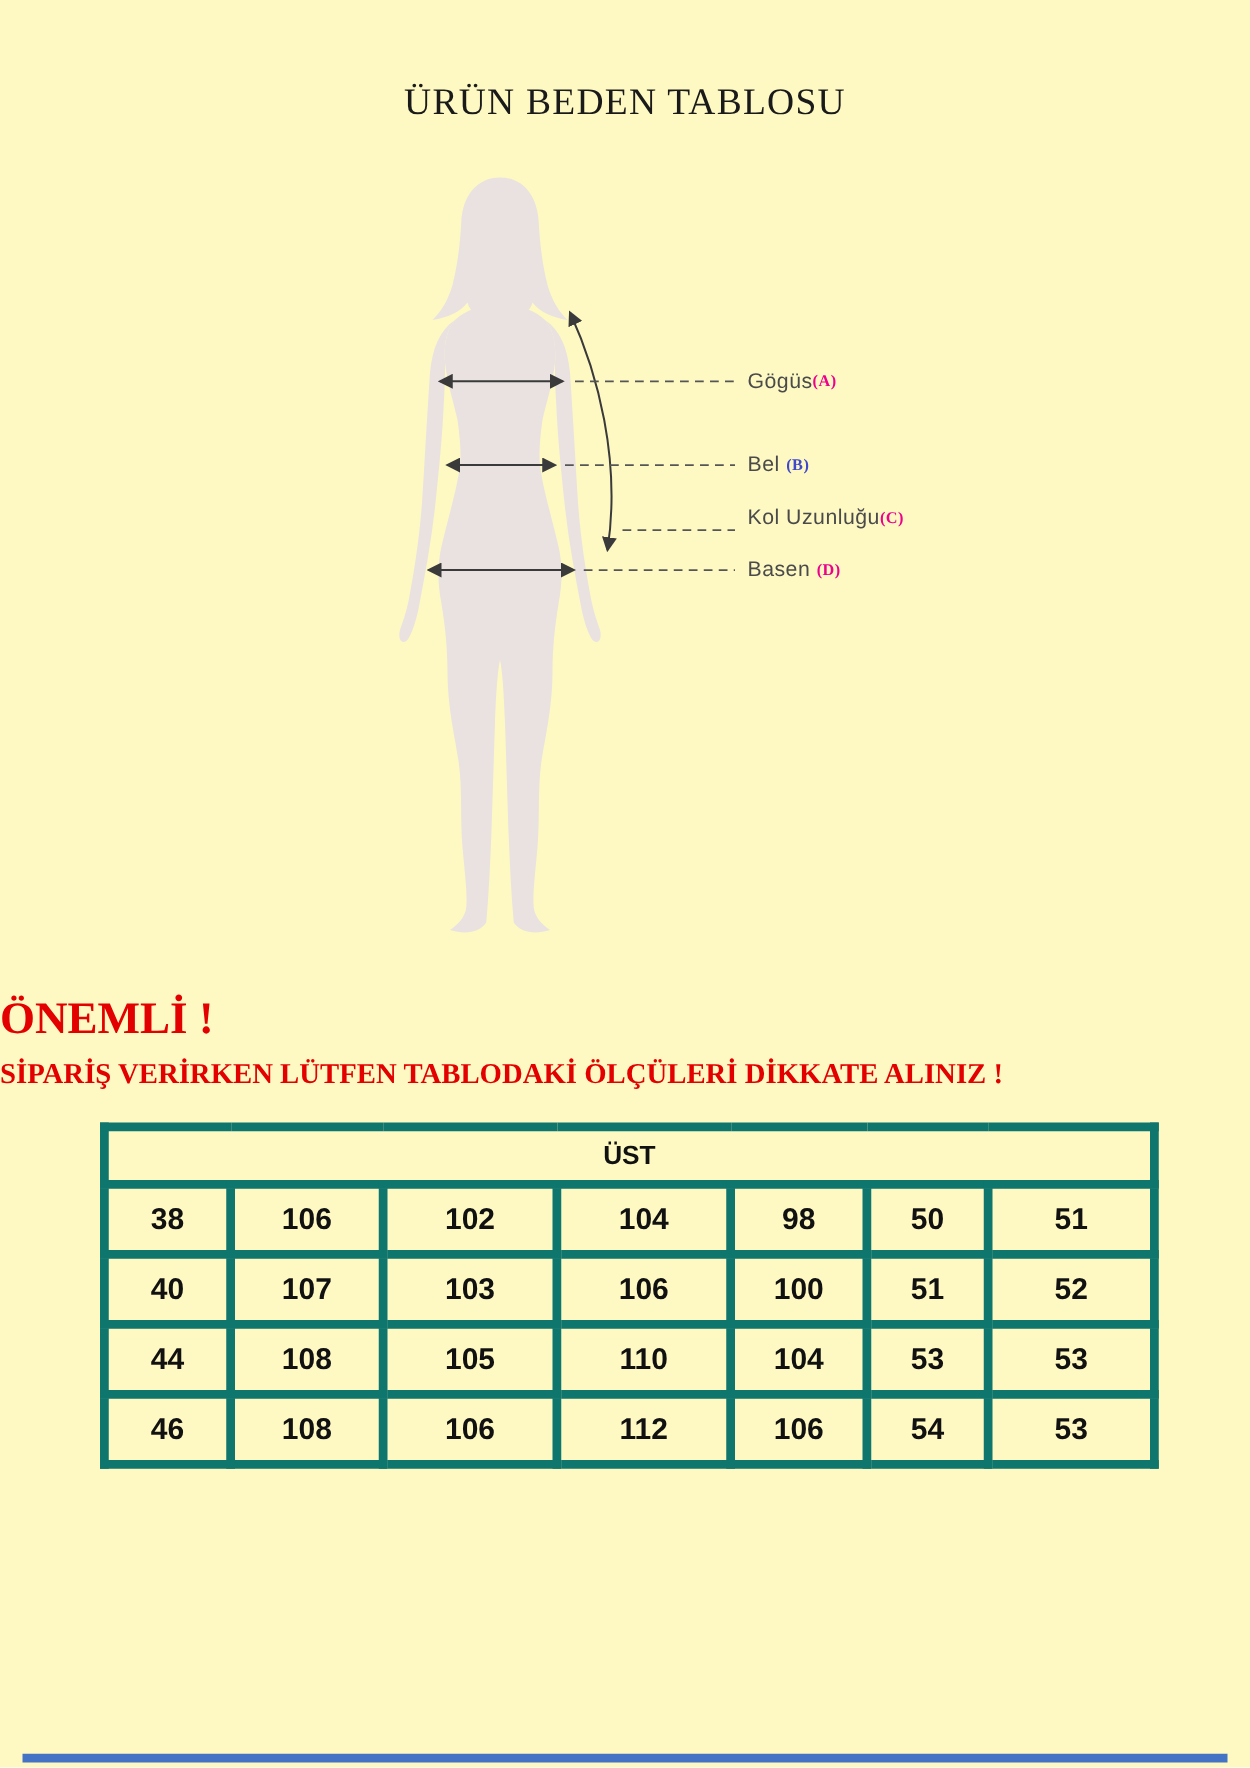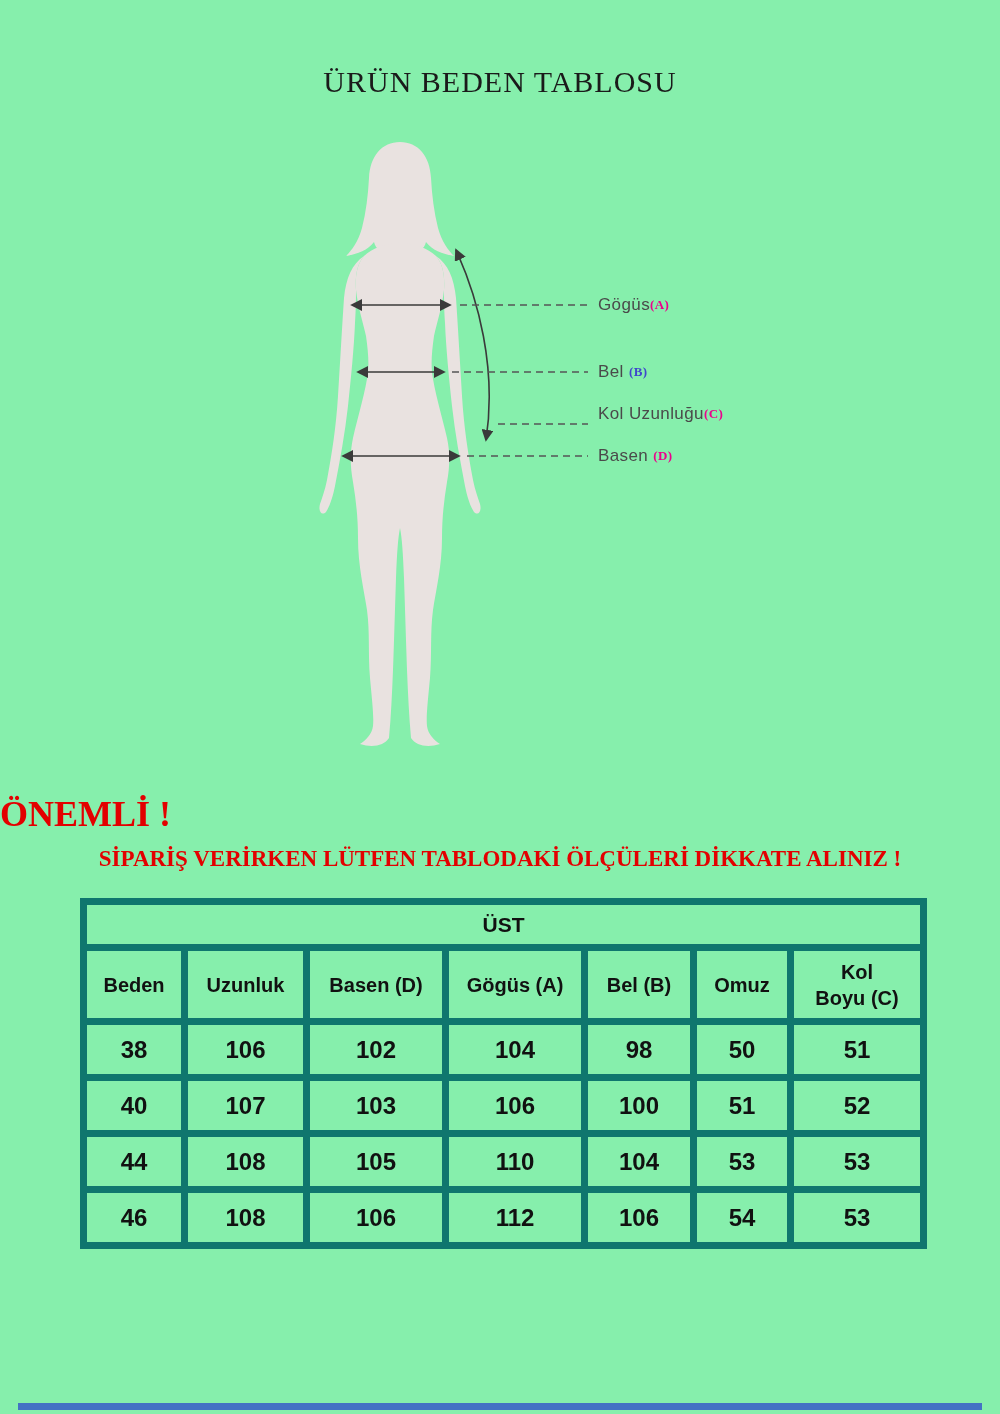--- a/index.html
+++ b/index.html
@@ -2,21 +2,21 @@
 <html><head>
 <meta charset="utf-8">
 <style>
   * { margin: 0; padding: 0; box-sizing: border-box; }
   html, body { background: #ffffff; }
   .page {
     position: relative;
     width: 1000px;
     height: 1414px;
     margin: 0 auto;
-    background: #86efac;
+    background: #fef9c3;
     overflow: hidden;
     font-family: "Liberation Sans", sans-serif;
   }
   .title {
     margin: 62px 0 28px 0;
     text-align: center;
     font-family: "Liberation Serif", serif;
     font-weight: 500;
     font-size: 30px;
     line-height: 40px;
@@ -51,21 +51,20 @@
   .important {
     margin-top: 22px;
     font-family: "Liberation Serif", serif;
     font-weight: bold;
     font-size: 36px;
     line-height: 44px;
     color: #e30000;
   }
   .warning {
     margin-top: 8px;
-    text-align: center;
     font-family: "Liberation Serif", serif;
     font-weight: bold;
     font-size: 23px;
     line-height: 30px;
     color: #e30000;
   }
   table.size-table {
     margin: 24px 80px 0 80px;
     width: 840px;
     border-collapse: collapse;
@@ -165,30 +164,20 @@
         <col style="width:139px">
         <col style="width:139px">
         <col style="width:109px">
         <col style="width:97px">
         <col style="width:133px">
     </colgroup>
     <thead>
       <tr>
         <th class="group" colspan="7">ÜST</th>
       </tr>
-      <tr class="cols">
-        <th>Beden</th>
-        <th>Uzunluk</th>
-        <th>Basen (D)</th>
-        <th>Gögüs (A)</th>
-        <th>Bel (B)</th>
-        <th>Omuz</th>
-        <th>Kol
-Boyu (C)</th>
-      </tr>
     </thead>
     <tbody>
       <tr>
         <td>38</td>
         <td>106</td>
         <td>102</td>
         <td>104</td>
         <td>98</td>
         <td>50</td>
         <td>51</td>

